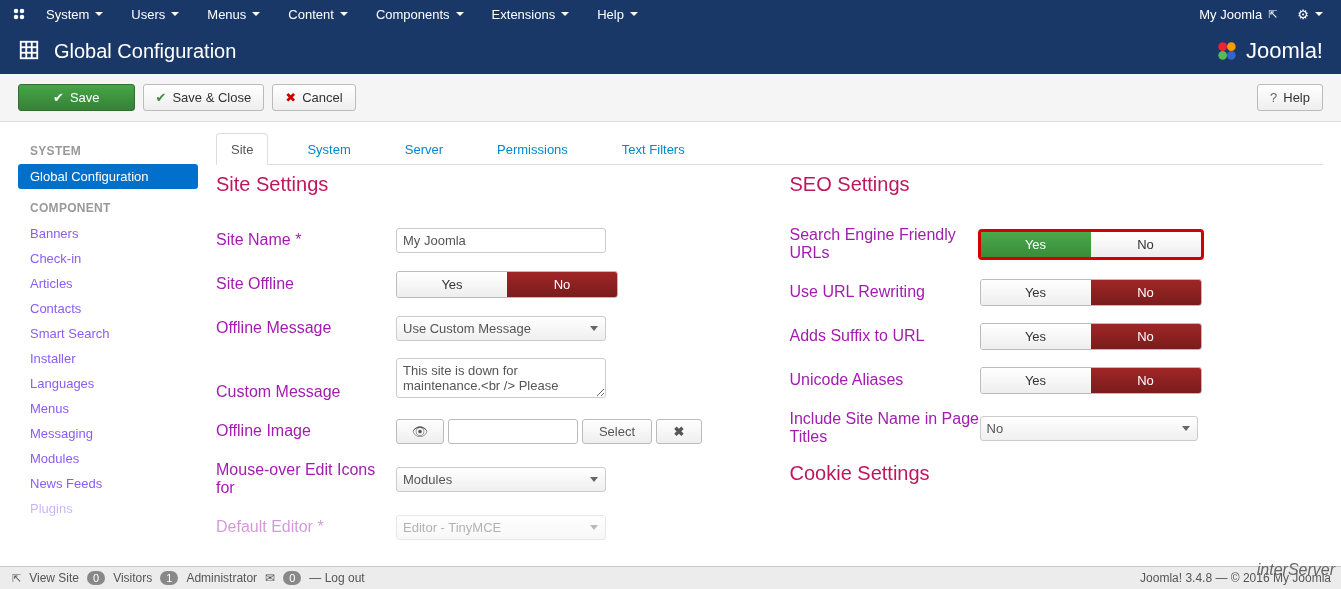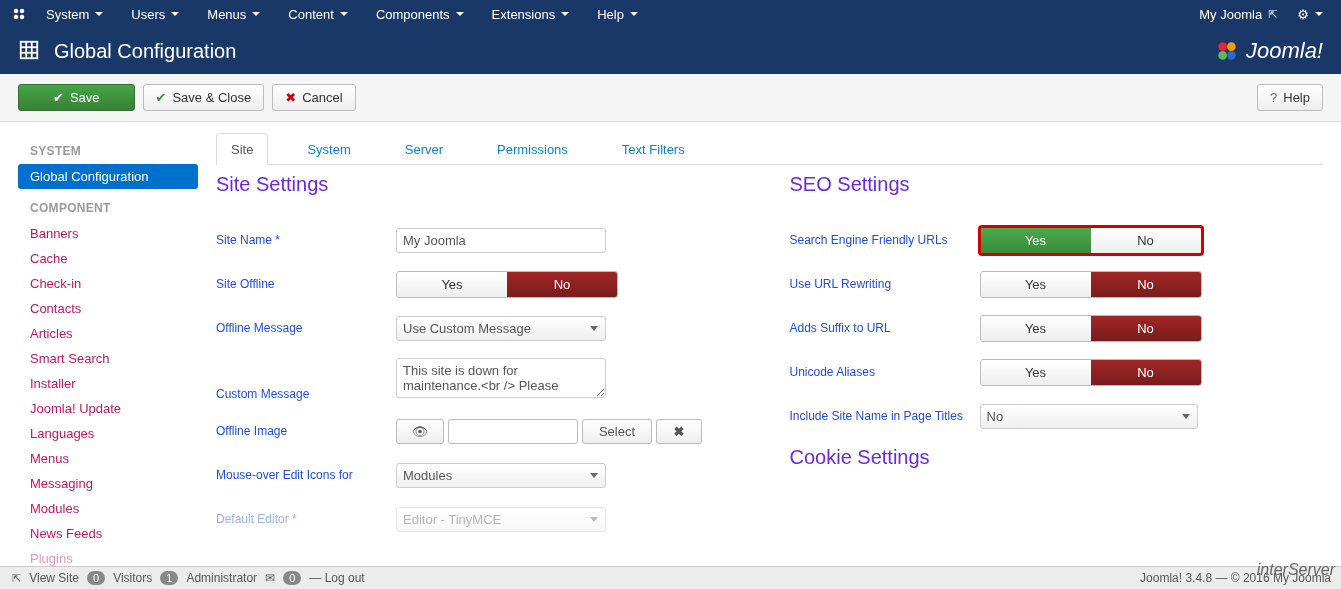--- a/index.html
+++ b/index.html
@@ -8,48 +8,48 @@
   .topnav .joomla-icon{width:18px;height:18px;margin-right:18px;display:inline-flex}
   .topnav-menu{display:flex;gap:28px;align-items:center}
   .topnav-menu-item{display:flex;align-items:center;gap:6px;cursor:pointer}
   .caret{display:inline-block;width:0;height:0;border-left:4px solid transparent;border-right:4px solid transparent;border-top:4px solid #fff}
   .topnav-right{margin-left:auto;display:flex;gap:20px;align-items:center;padding-right:8px}
   .ext-icon{font-size:11px}
   
   .page-header{background:#1a3867;height:46px;display:flex;align-items:center;padding:0 18px;color:#fff}
   .page-header .block-icon svg{width:22px;height:22px}
   .page-header h1{font-size:20px;font-weight:normal;margin:0 0 0 14px;flex:1}
-  .joomla-logo{display:flex;align-items:center;gap:6px;font-size:22px;font-style:italic}
+  .joomla-logo{display:flex;align-items:center;gap:6px;font-size:22px;}
   
   .toolbar{background:#f5f5f5;border-bottom:1px solid #ddd;padding:10px 18px;display:flex;gap:8px;align-items:center}
   .btn{background:linear-gradient(#fff,#eee);border:1px solid #bbb;border-radius:3px;padding:5px 12px;font-size:13px;cursor:pointer;display:inline-flex;align-items:center;gap:6px;color:#333}
   .btn-success{background:linear-gradient(#46a546,#378137);color:#fff;border-color:#2f6f2f;padding:5px 34px}
   .btn-help{margin-left:auto}
   .icon-white{color:#fff}
   .icon-red{color:#c00}
   .icon-gray{color:#666}
   
   .main{display:flex;padding:10px 18px 0 18px;gap:18px}
   
   .sidebar{width:180px;flex:none;font-size:13px}
   .sidebar h4{color:#999;font-size:12px;font-weight:bold;margin:12px 0 6px 12px;letter-spacing:0.3px}
   .sidebar ul{list-style:none;margin:0;padding:0}
-  .sidebar li{padding:5px 12px;color:#be185d;cursor:pointer;border-radius:3px}
+  .sidebar li{padding:5px 12px;color:#8b5cf6;cursor:pointer;border-radius:3px}
   .sidebar li.active{background:#0070cd;color:#fff}
   
   .content{flex:1}
   .tabs{border-bottom:1px solid #ddd;display:flex;gap:24px;margin-bottom:8px}
   .tab{padding:8px 14px;color:#08c;cursor:pointer;border:1px solid transparent;border-bottom:none;position:relative;top:1px}
   .tab.active{background:#fff;border-color:#ddd #ddd #fff;color:#555;border-radius:4px 4px 0 0}
   
   .settings-cols{display:flex;gap:40px}
   .settings-col{flex:1;min-width:0}
-  h3.section{font-size:20px;font-weight:normal;color:#6d28d9;margin:0 0 30px 0}
+  h3.section{font-size:20px;font-weight:normal;color:#be185d;margin:0 0 30px 0}
   .form-row{display:flex;align-items:center;margin-bottom:16px;min-height:28px}
-  .form-label{width:180px;flex:none;color:#1d4ed8;font-size:12px}
+  .form-label{width:180px;flex:none;color:#a21caf;font-size:16px}
   .form-control{flex:0 0 220px}
   input.text,select.sel,textarea.ta{width:210px;box-sizing:border-box;border:1px solid #ccc;border-radius:3px;padding:4px 6px;font-size:13px;background:#fff;color:#555;font-family:inherit}
   select.sel{appearance:none;background:linear-gradient(#fff,#efefef);padding-right:25px;background-image:linear-gradient(#fff,#efefef);position:relative}
   .sel-wrap{position:relative;display:inline-block;width:210px}
   .sel-wrap::after{content:"";position:absolute;right:8px;top:50%;margin-top:-2px;border-left:4px solid transparent;border-right:4px solid transparent;border-top:5px solid #666;pointer-events:none}
   .sel-wrap select{width:100%}
   textarea.ta{height:40px;resize:vertical}
   
   .yn{display:inline-flex;border:1px solid #bbb;border-radius:3px;overflow:hidden;width:220px}
   .yn button{flex:1;border:none;padding:5px 0;font-size:13px;cursor:pointer;background:linear-gradient(#fff,#eee);color:#333}
@@ -176,27 +176,25 @@
 <div class="main">
 
   <div class="sidebar">
     <h4>SYSTEM</h4>
     <ul>
       <li class="active">Global Configuration</li>
     </ul>
     <h4>COMPONENT</h4>
     <ul>
       <li>Banners</li>
-      <li>Cache</li>
       <li>Check-in</li>
+      <li>Articles</li>
       <li>Contacts</li>
-      <li>Articles</li>
       <li>Smart Search</li>
       <li>Installer</li>
-      <li>Joomla! Update</li>
       <li>Languages</li>
       <li>Menus</li>
       <li>Messaging</li>
       <li>Modules</li>
       <li>News Feeds</li>
       <li class="faded">Plugins</li>
     </ul>
   </div>
 
   <div class="content">

